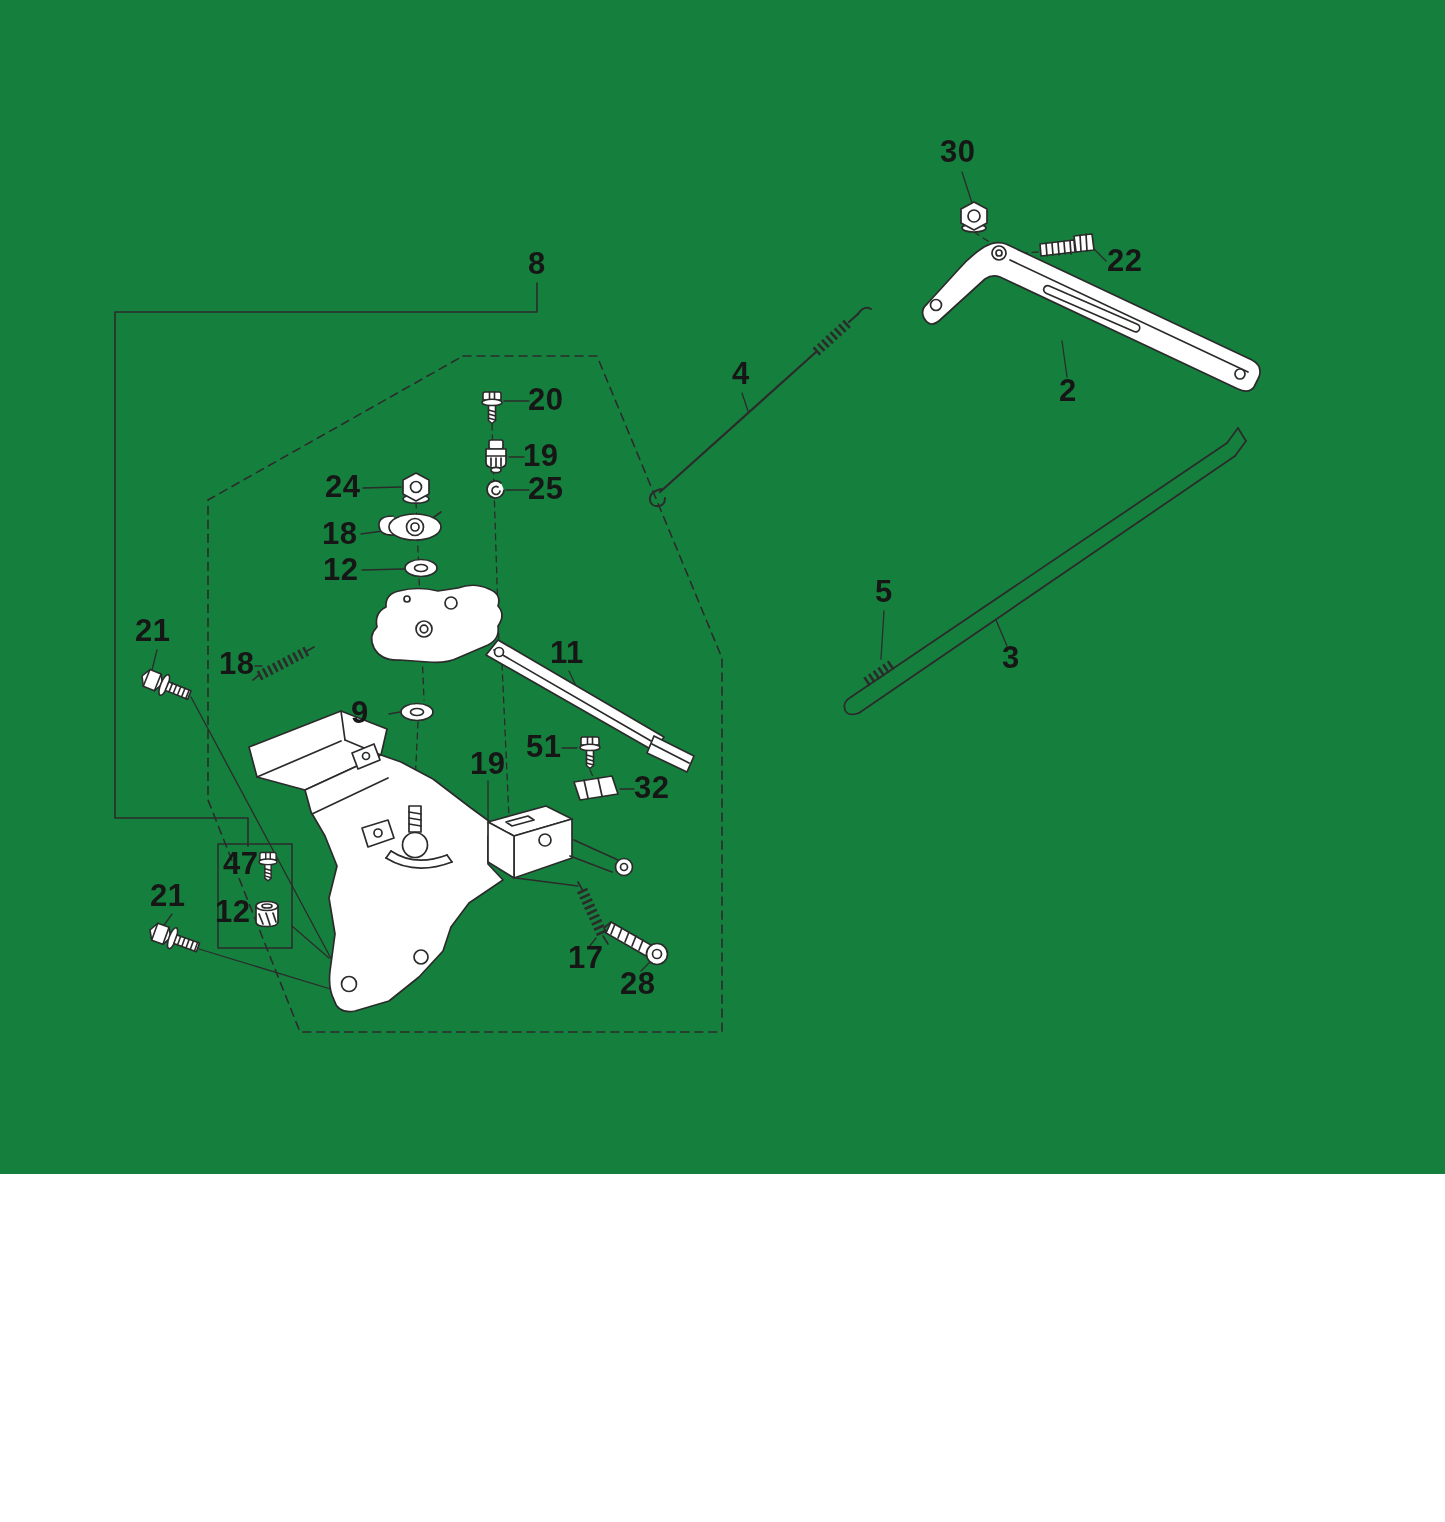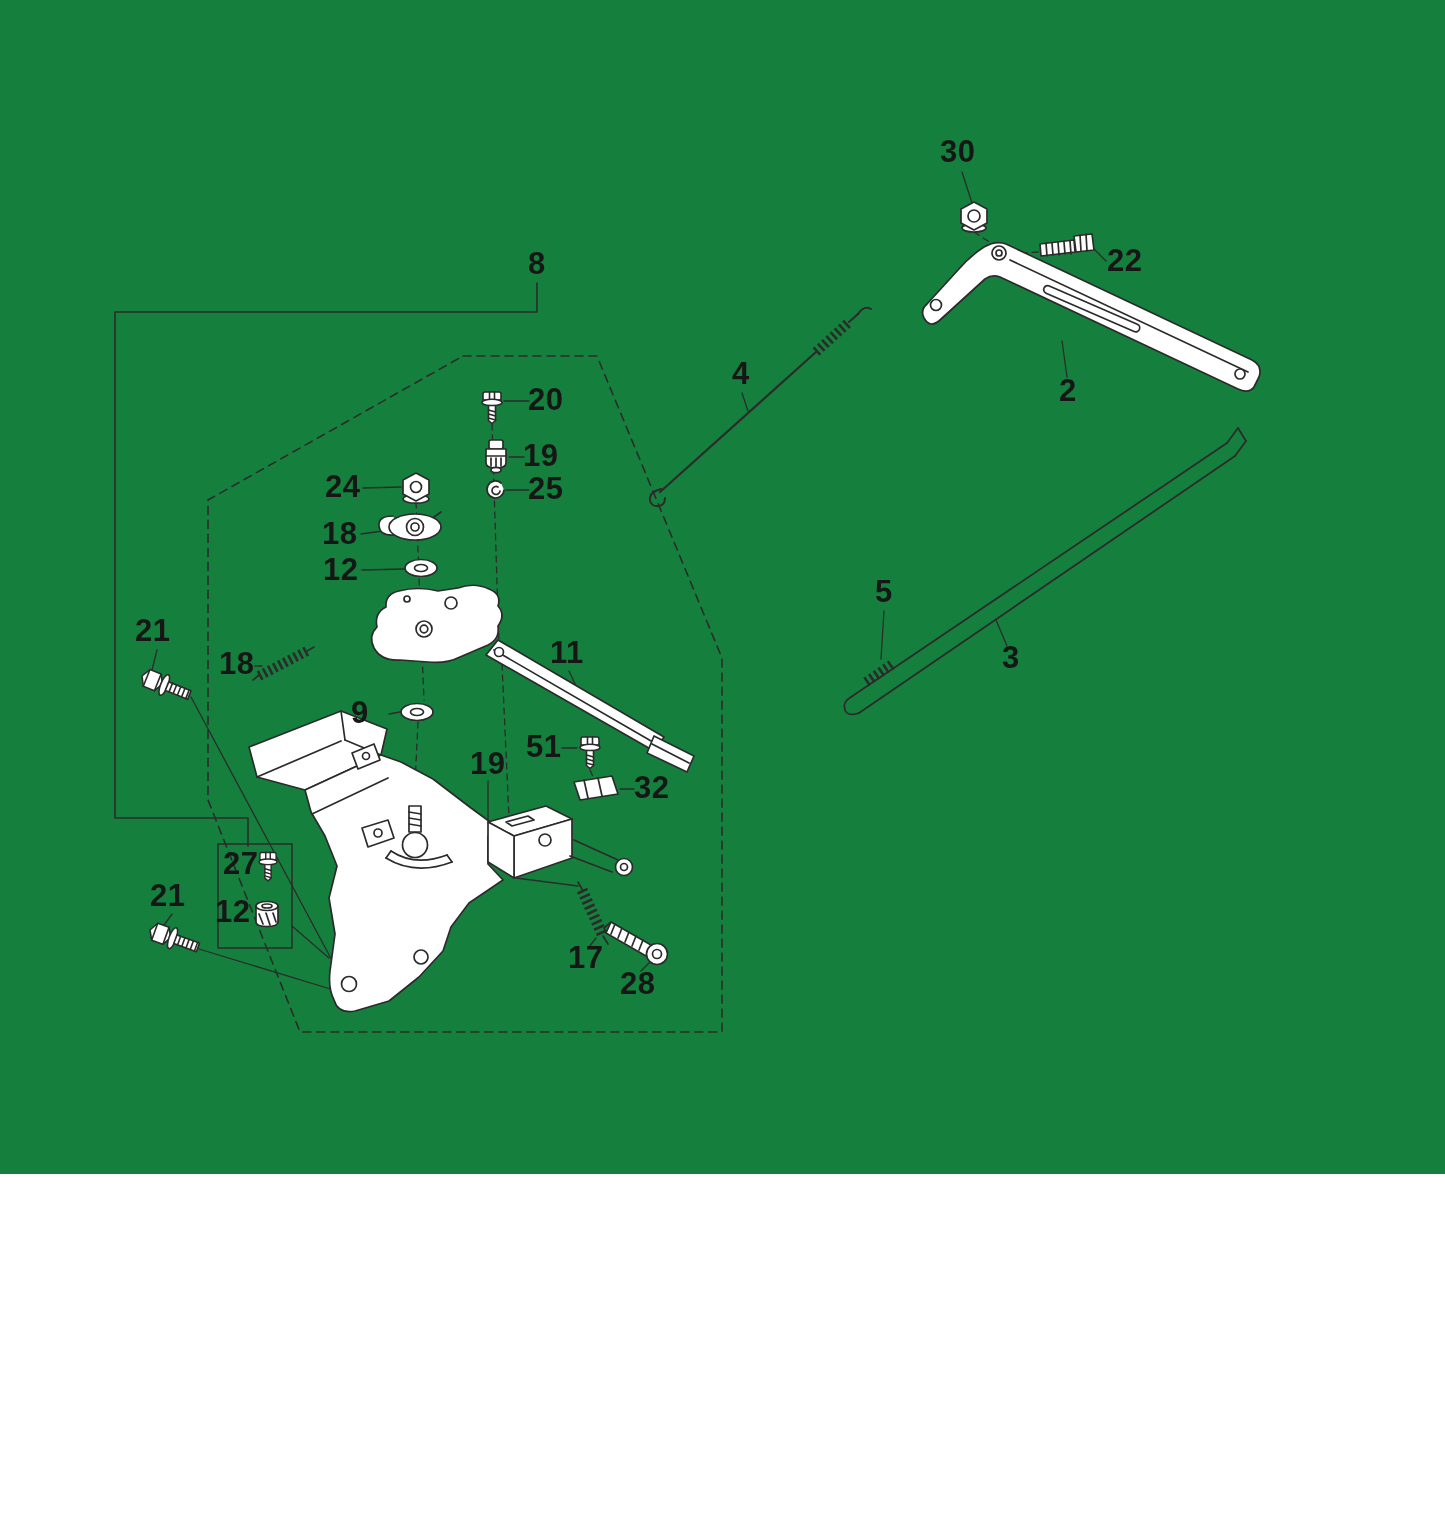--- a/index.html
+++ b/index.html
@@ -318,19 +318,19 @@
 <div class="callout" style="left:323px;top:553px">12</div>
 <div class="callout" style="left:135px;top:614px">21</div>
 <div class="callout" style="left:219px;top:647px">18</div>
 <div class="callout" style="left:550px;top:636px">11</div>
 <div class="callout" style="left:351px;top:696px">9</div>
 <div class="callout" style="left:526px;top:730px">51</div>
 <div class="callout" style="left:470px;top:747px">19</div>
 <div class="callout" style="left:634px;top:771px">32</div>
 <div class="callout" style="left:875px;top:575px">5</div>
 <div class="callout" style="left:1002px;top:641px">3</div>
-<div class="callout" style="left:223px;top:847px">27</div>
+<div class="callout" style="left:223px;top:847px">47</div>
 <div class="callout" style="left:215px;top:895px">12</div>
 <div class="callout" style="left:150px;top:879px">21</div>
 <div class="callout" style="left:568px;top:941px">17</div>
 <div class="callout" style="left:620px;top:967px">28</div>
 
 </div>
 
 </body></html>

